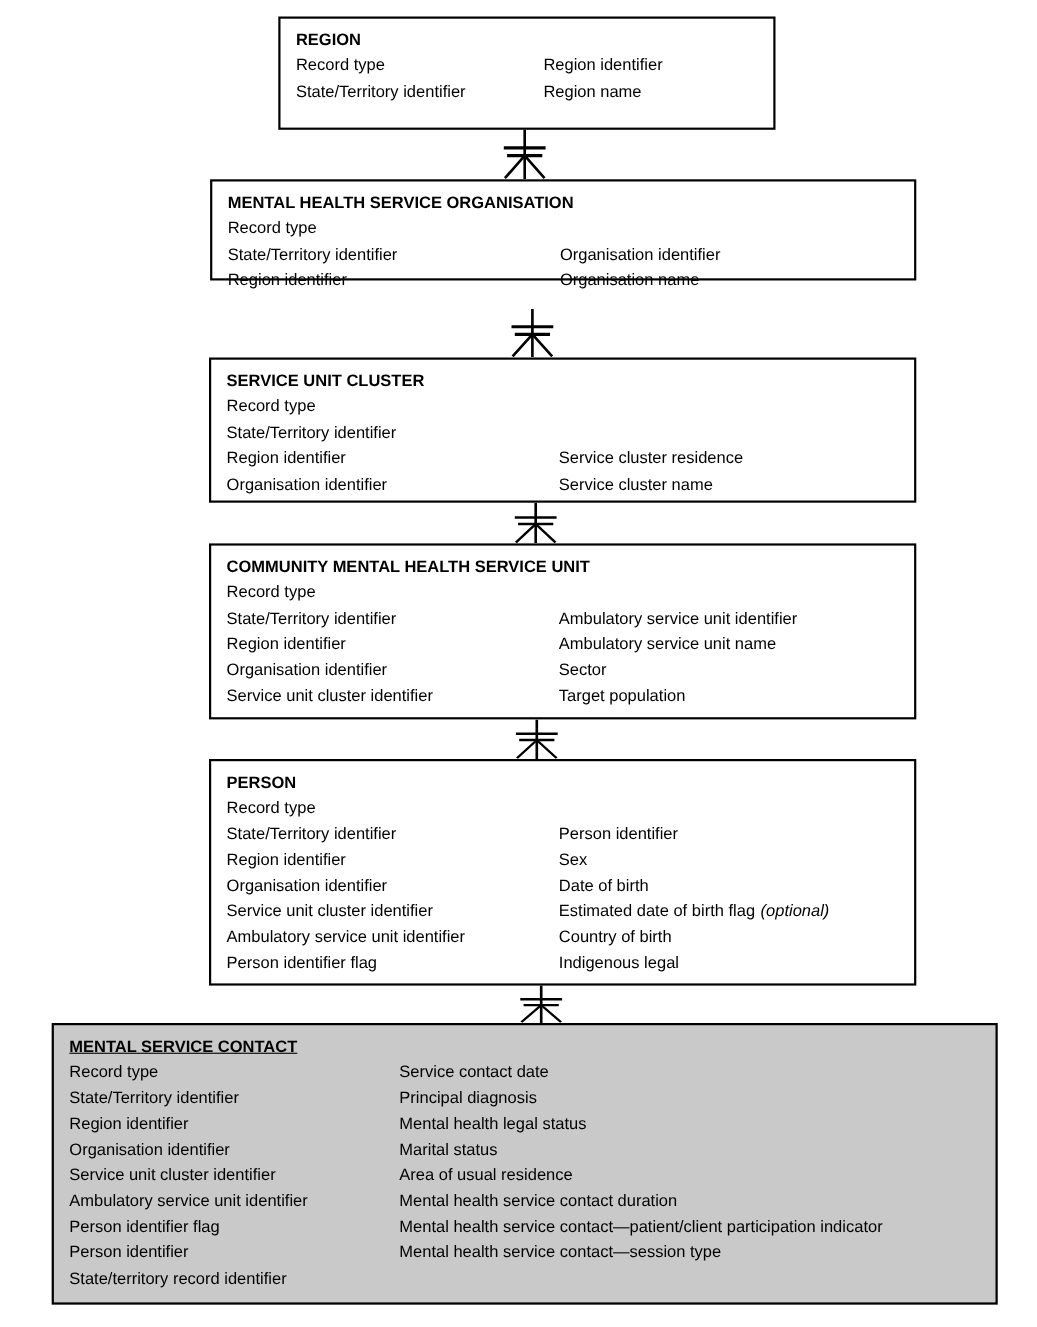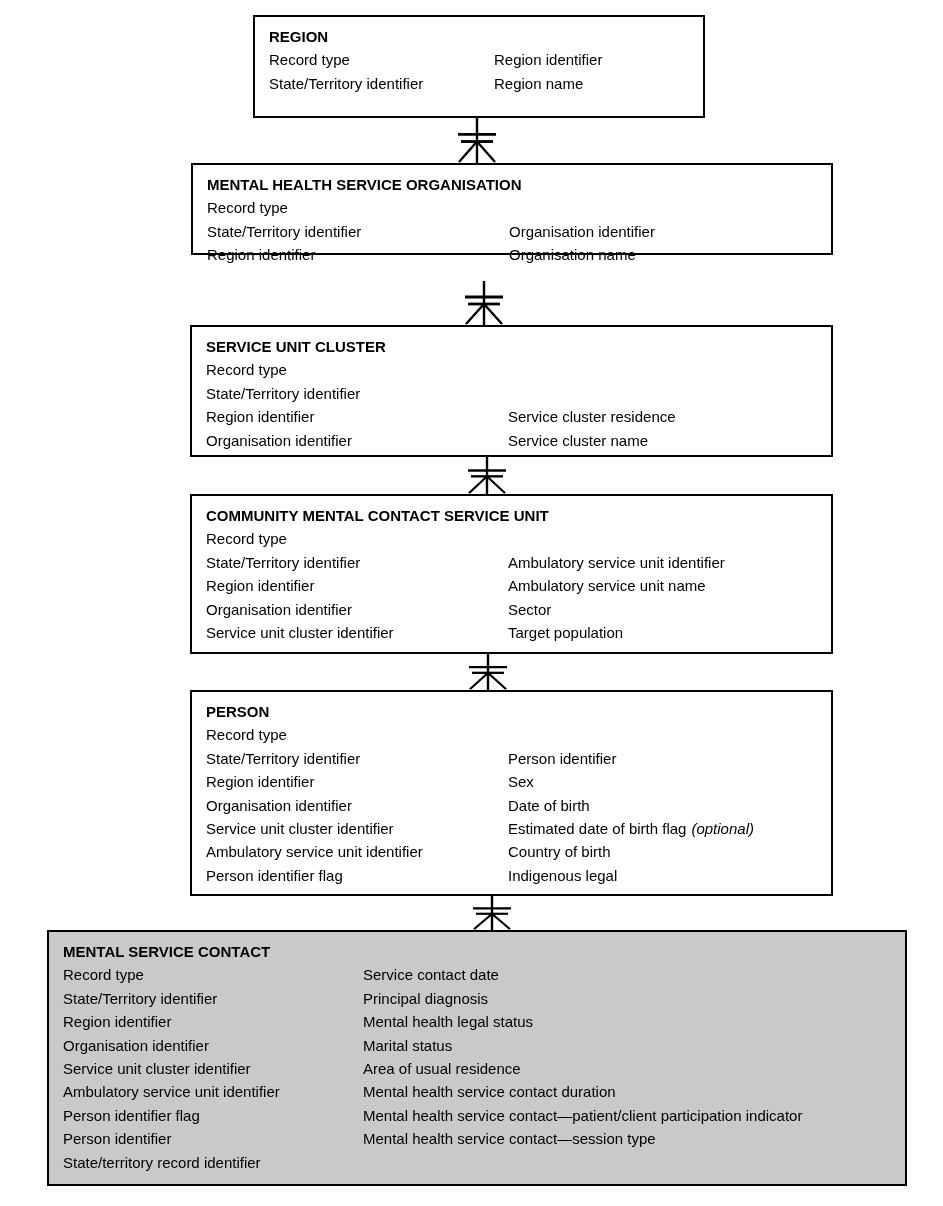--- a/index.html
+++ b/index.html
@@ -8,21 +8,21 @@
     font-family:"Liberation Sans", sans-serif;
     font-size:15px;color:#000;
   }
   .canvas{position:absolute;left:0;top:0;width:943px;height:1206px;background:var(--bg,#fff);}
   .entity{
     position:absolute;box-sizing:border-box;
     border:2px solid var(--border,#000);
     background:var(--fill,#fff);
     padding:8px 0 8px 14px;
   }
-  .entity.shaded{background:var(--shaded,#c9c9c9);}
+  .entity.shaded{background:var(--shaded,#c9c9c9);text-decoration:underline;}
   .title{font-weight:bold;line-height:23.4px;white-space:nowrap;}
   .row{position:relative;height:23.4px;line-height:23.4px;white-space:nowrap;text-align:center;}
   .cl{position:absolute;left:0;top:0;}
   .cr{position:absolute;top:0;}
   .e0 .cr{left:225px;}
   .e1 .cr,.e2 .cr,.e3 .cr,.e4 .cr{left:302px;}
   .e5 .cr{left:300px;}
   .opt{font-style:italic;margin-left:5px;}
   .connector{position:absolute;}
   .connector path{stroke:var(--border,#000);fill:none;}
@@ -92,21 +92,21 @@
   </section>
 
   <svg class="connector" style="left:465px;top:457px" width="44" height="37" viewBox="0 0 44 44" preserveAspectRatio="none">
     <path d="M22 0 L22 44" stroke-width="2.4"></path>
     <path d="M3 16 L41 16" stroke-width="2.8"></path>
     <path d="M6 23 L38 23" stroke-width="2.8"></path>
     <path d="M22 23 L4 43 M22 23 L40 43" stroke-width="2.4"></path>
   </svg>
 
   <section class="entity e3" style="left:190px;top:494px;width:643px;height:160px">
-    <div class="title">COMMUNITY MENTAL CONTACT SERVICE UNIT</div>
+    <div class="title">COMMUNITY MENTAL HEALTH SERVICE UNIT</div>
     <div class="row">
       <span class="cl">Record type</span>
     </div>
     <div class="row">
       <span class="cl">State/Territory identifier</span>
       <span class="cr">Ambulatory service unit identifier</span>
     </div>
     <div class="row">
       <span class="cl">Region identifier</span>
       <span class="cr">Ambulatory service unit name</span>

